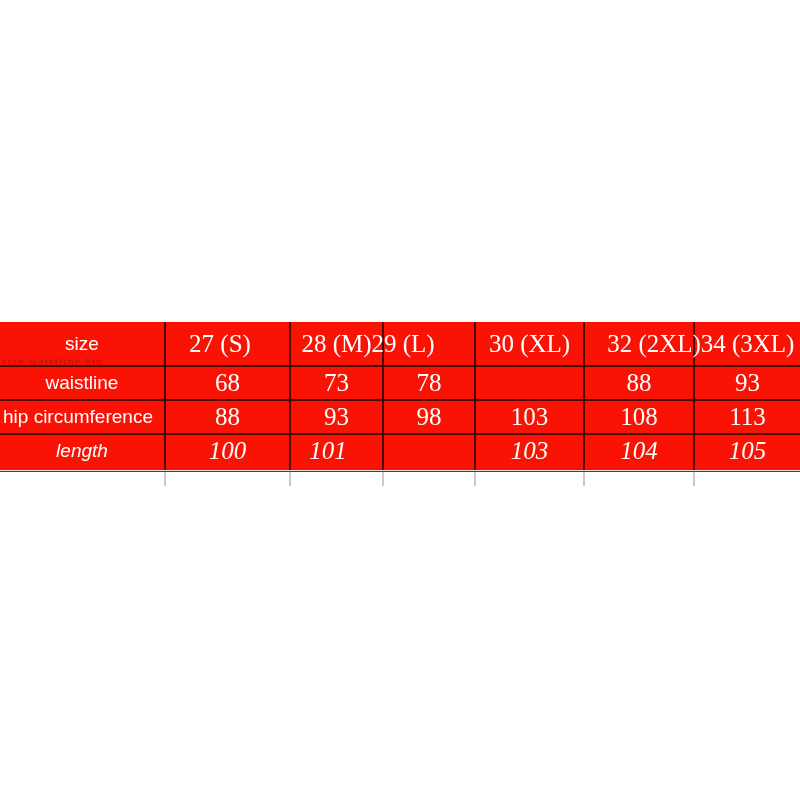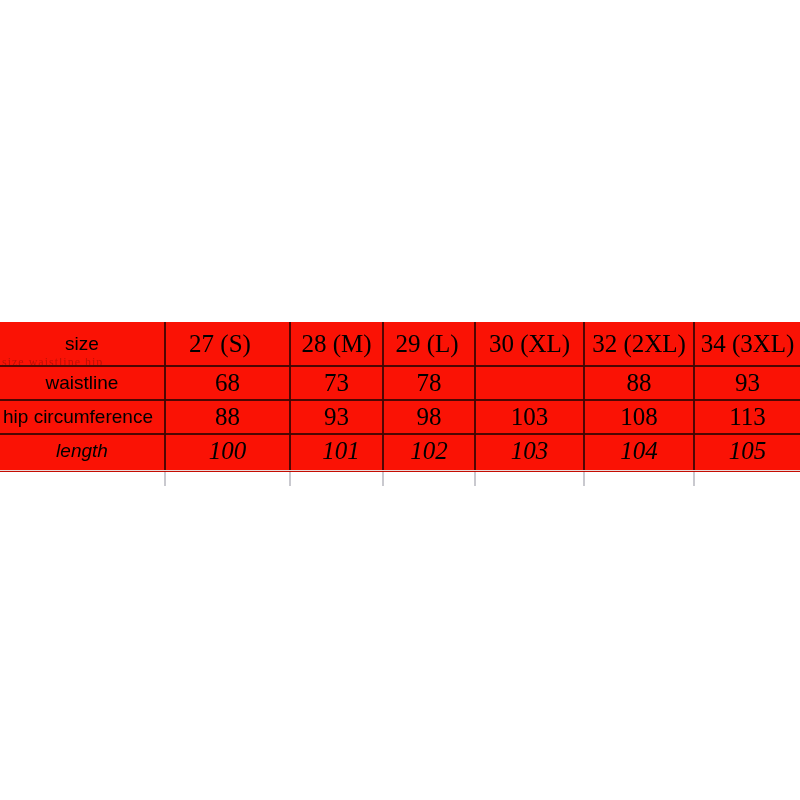--- a/index.html
+++ b/index.html
@@ -82,21 +82,21 @@
   }
 
   
   .cell {
     position: absolute;
     top: 0;
     height: 100%;
     display: flex;
     align-items: center;
     justify-content: center;
-    color: #000000;
+    color: #ffffff;
     white-space: nowrap;
     overflow: visible;
     box-sizing: border-box;
   }
   
   .cell-label {
     font-family: "Liberation Sans", sans-serif;
     font-size: 19px;
     letter-spacing: 0px;
   }
@@ -152,23 +152,23 @@
     <div class="hsep hsep-1"></div>
     <div class="hsep hsep-2"></div>
     <div class="hsep hsep-bottom"></div>
 
     <div id="ghost-artifact">size  waistline  hip</div>
 
     <div class="table-row row-0">
       <div class="cell cell-label" style="left:0px;width:164px">size</div>
       <div class="cell cell-head" style="left:166px;width:108px">27 (S)</div>
       <div class="cell cell-head" style="left:291px;width:91px">28 (M)</div>
-      <div class="cell cell-head" style="left:392px;width:70px">29 (L)</div>
+      <div class="cell cell-head" style="left:368px;width:70px">29 (L)</div>
       <div class="cell cell-head" style="left:476px;width:107px">30 (XL)</div>
-      <div class="cell cell-head" style="left:585px;width:108px">32 (2XL)</div>
+      <div class="cell cell-head" style="left:600px;width:108px">32 (2XL)</div>
       <div class="cell cell-head" style="left:695px;width:105px">34 (3XL)</div>
     </div>
 
     <div class="table-row row-1">
       <div class="cell cell-label" style="left:0px;width:164px">waistline</div>
       <div class="cell cell-serif" style="left:166px;width:123px">68</div>
       <div class="cell cell-serif" style="left:291px;width:91px">73</div>
       <div class="cell cell-serif" style="left:384px;width:90px">78</div>
       <div class="cell cell-serif" style="left:585px;width:108px">88</div>
       <div class="cell cell-serif" style="left:695px;width:105px">93</div>
@@ -180,22 +180,21 @@
       <div class="cell cell-serif" style="left:291px;width:91px">93</div>
       <div class="cell cell-serif" style="left:384px;width:90px">98</div>
       <div class="cell cell-serif" style="left:476px;width:107px">103</div>
       <div class="cell cell-serif" style="left:585px;width:108px">108</div>
       <div class="cell cell-serif" style="left:695px;width:105px">113</div>
     </div>
 
     <div class="table-row row-3">
       <div class="cell cell-label" style="left:0px;width:164px;height:34px">length</div>
       <div class="cell cell-serif" style="left:166px;width:123px;height:34px">100</div>
-      <div class="cell cell-serif" style="left:304px;width:74px;height:34px">101</div>
-      <div class="cell cell-serif" style="left:384px;width:90px;height:34px">102</div>
+      <div class="cell cell-serif" style="left:291px;width:74px;height:34px">101</div>
       <div class="cell cell-serif" style="left:476px;width:107px;height:34px">103</div>
       <div class="cell cell-serif" style="left:585px;width:108px;height:34px">104</div>
       <div class="cell cell-serif" style="left:695px;width:105px;height:34px">105</div>
     </div>
 
   </div>
 
   <div id="underline-strip"></div>
   <div class="tick" style="left:164px"></div>
   <div class="tick" style="left:289px"></div>

